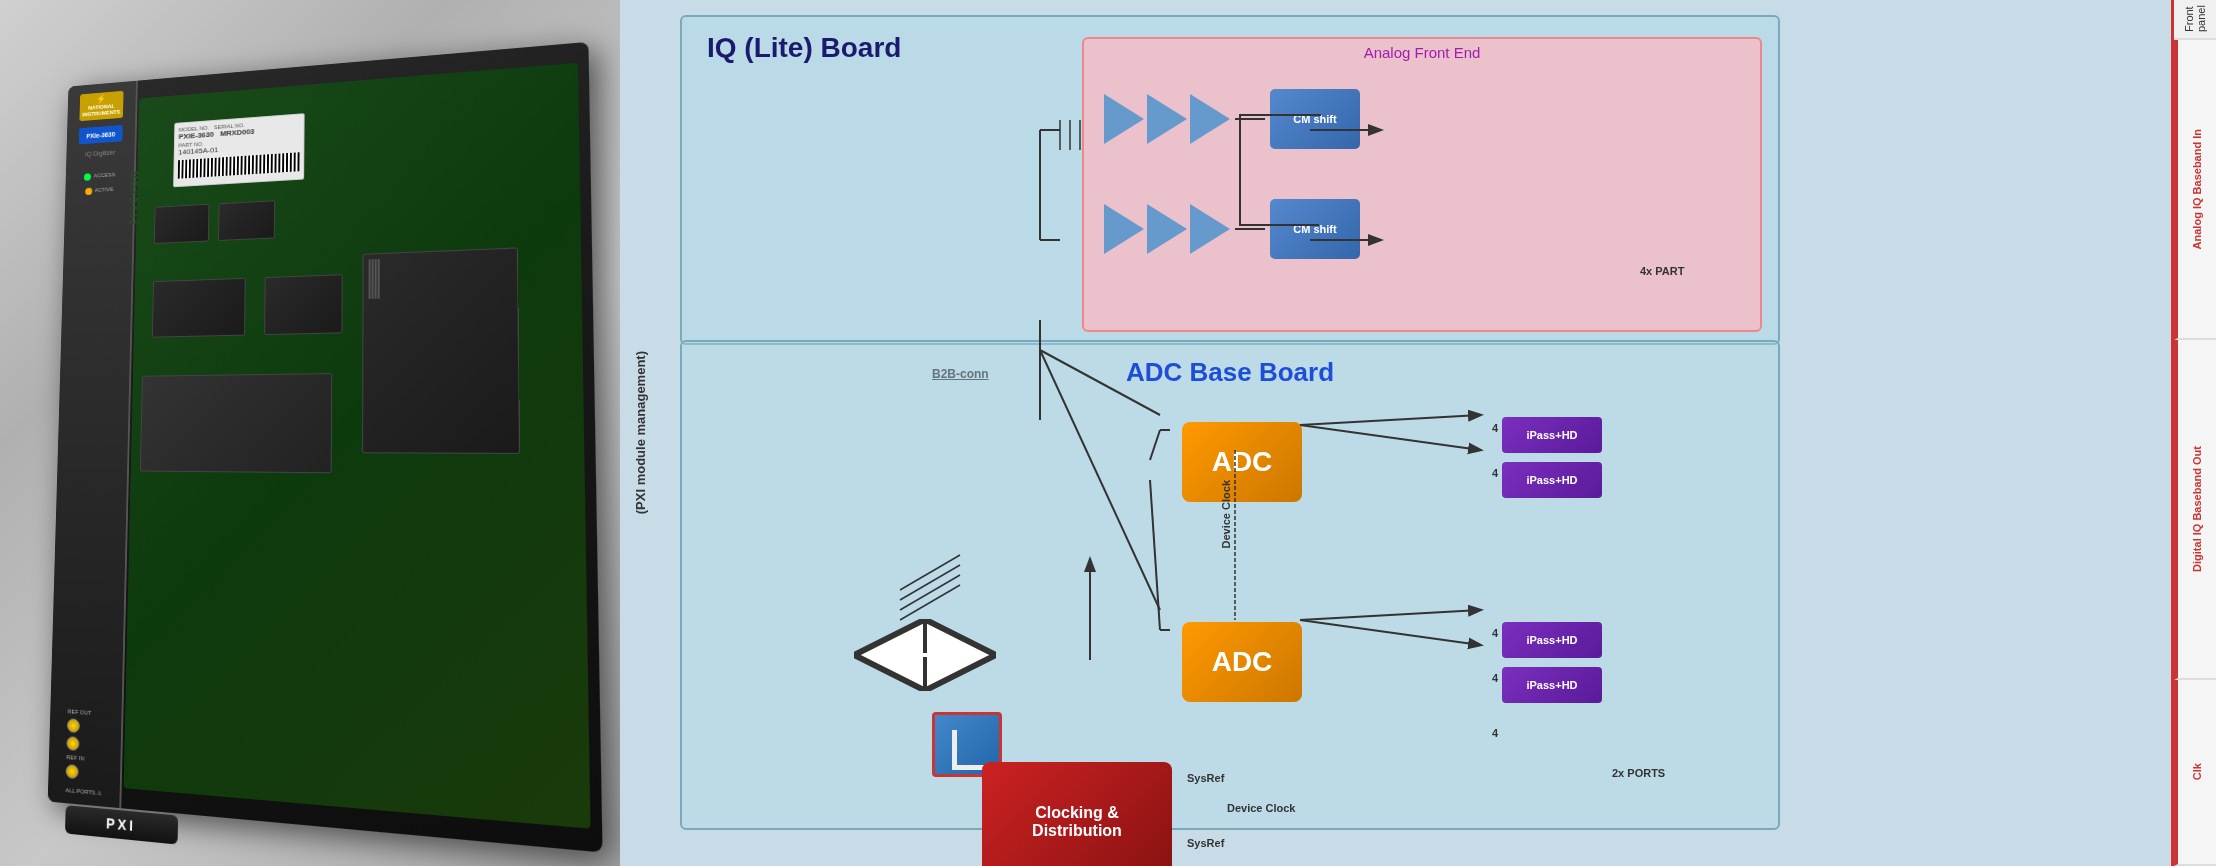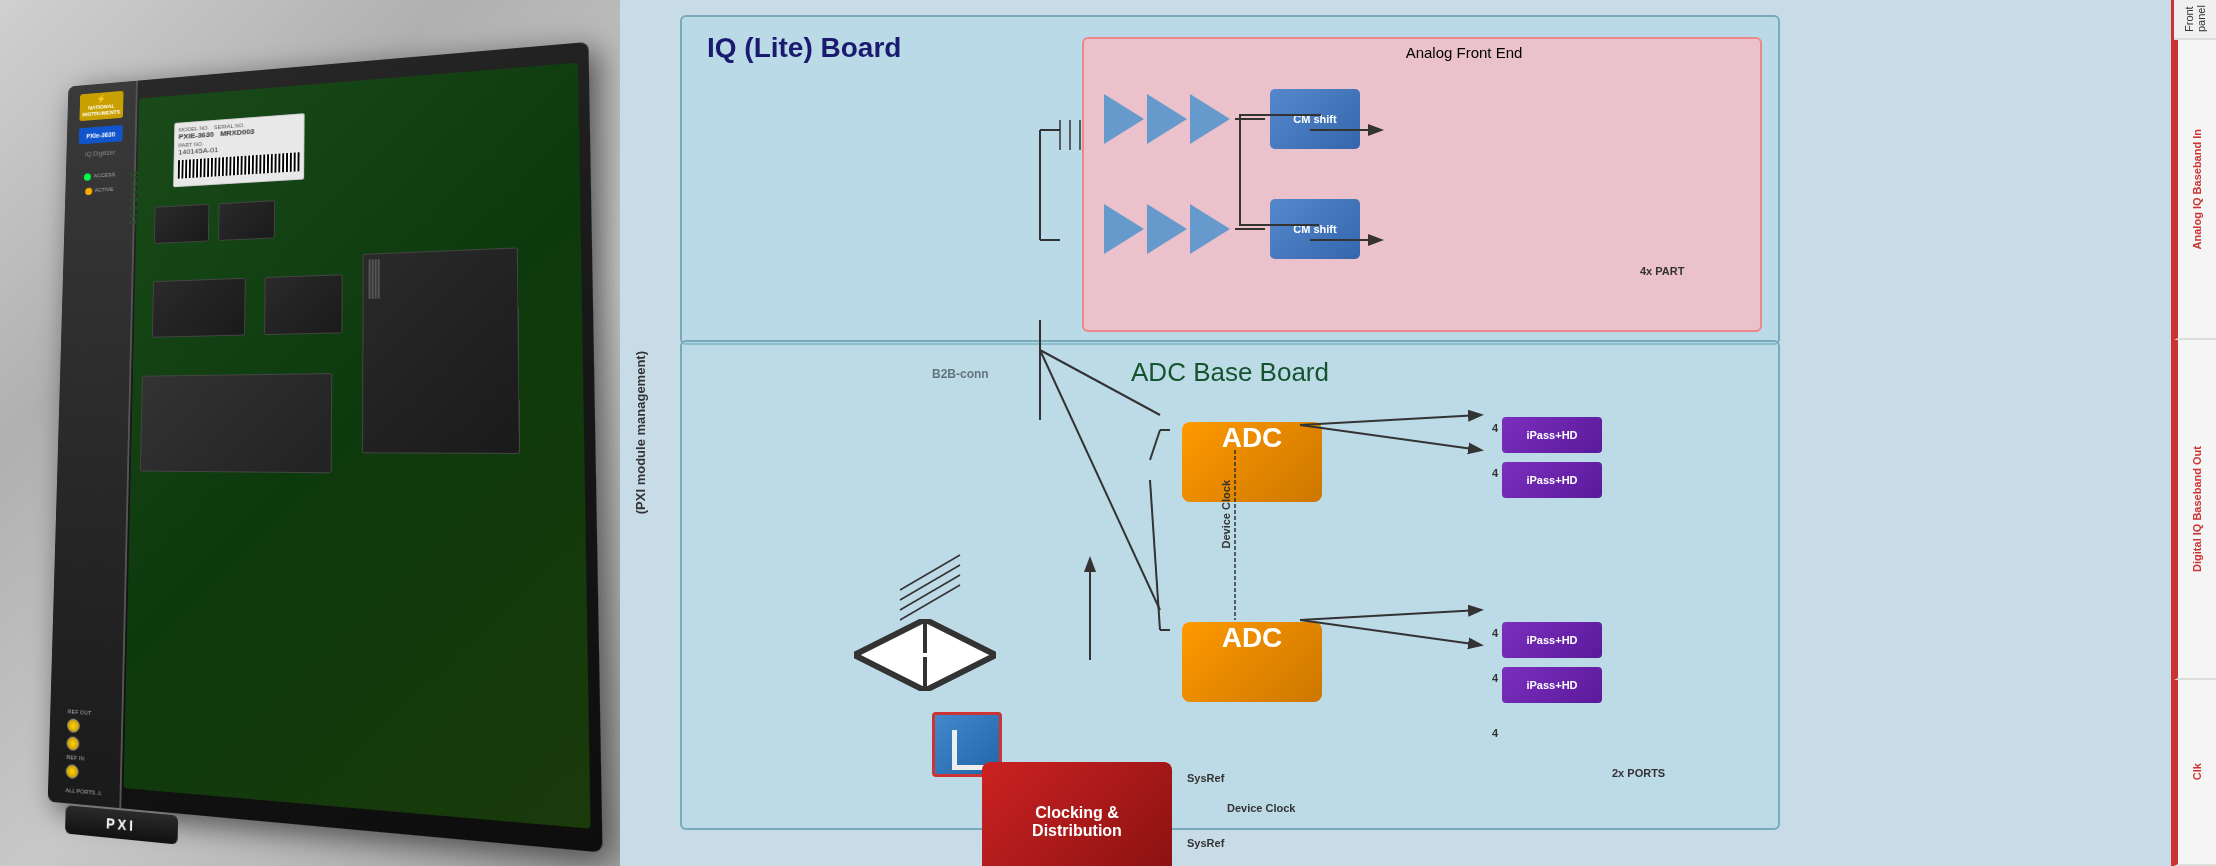--- a/index.html
+++ b/index.html
@@ -195,23 +195,22 @@
       border: 2px solid #e88;
       border-radius: 6px;
     }
 
     .afe-title {
       position: absolute;
       top: 5px;
       left: 50%;
       transform: translateX(-50%);
       font-size: 15px;
-      color: #000000;
+      color: #a21caf;
       font-weight: normal;
-      margin-left: 42px;
     }
 
     .filter-triangle-right {
       width: 0;
       height: 0;
       border-top: 25px solid transparent;
       border-bottom: 25px solid transparent;
       border-left: 40px solid #6699cc;
     }
 
@@ -240,22 +239,22 @@
       border: 2px solid #7ab;
       border-radius: 6px;
     }
 
     .adc-base-title {
       position: absolute;
       top: 15px;
       left: 50%;
       transform: translateX(-50%);
       font-size: 26px;
-      font-weight: normal;
-      color: #14532d;
+      font-weight: bold;
+      color: #1d4ed8;
       white-space: nowrap;
     }
 
     
     .clocking-box {
       position: absolute;
       top: 420px;
       left: 300px;
       width: 190px;
       height: 120px;
@@ -267,25 +266,26 @@
       color: white;
       font-size: 16px;
       font-weight: bold;
       text-align: center;
       padding: 10px;
     }
 
     
     .adc-box {
       position: absolute;
-      width: 140px;
+      width: 120px;
       height: 80px;
       background: linear-gradient(135deg, #ff9900, #cc7700);
       border-radius: 8px;
       display: flex;
+      align-items: center;
       justify-content: center;
       color: white;
       font-size: 28px;
       font-weight: bold;
     }
 
     
     .ipass-box {
       position: absolute;
       width: 100px;
@@ -301,20 +301,21 @@
     }
 
     
     .b2b-label {
       position: absolute;
       top: 350px;
       left: 250px;
       font-size: 12px;
       font-weight: bold;
       color: #333;
+      text-decoration: underline;
     }
 
     
     .side-panel {
       width: 45px;
       background: #f5f5f5;
       border-left: 3px solid #cc3333;
       display: flex;
       flex-direction: column;
       position: relative;

